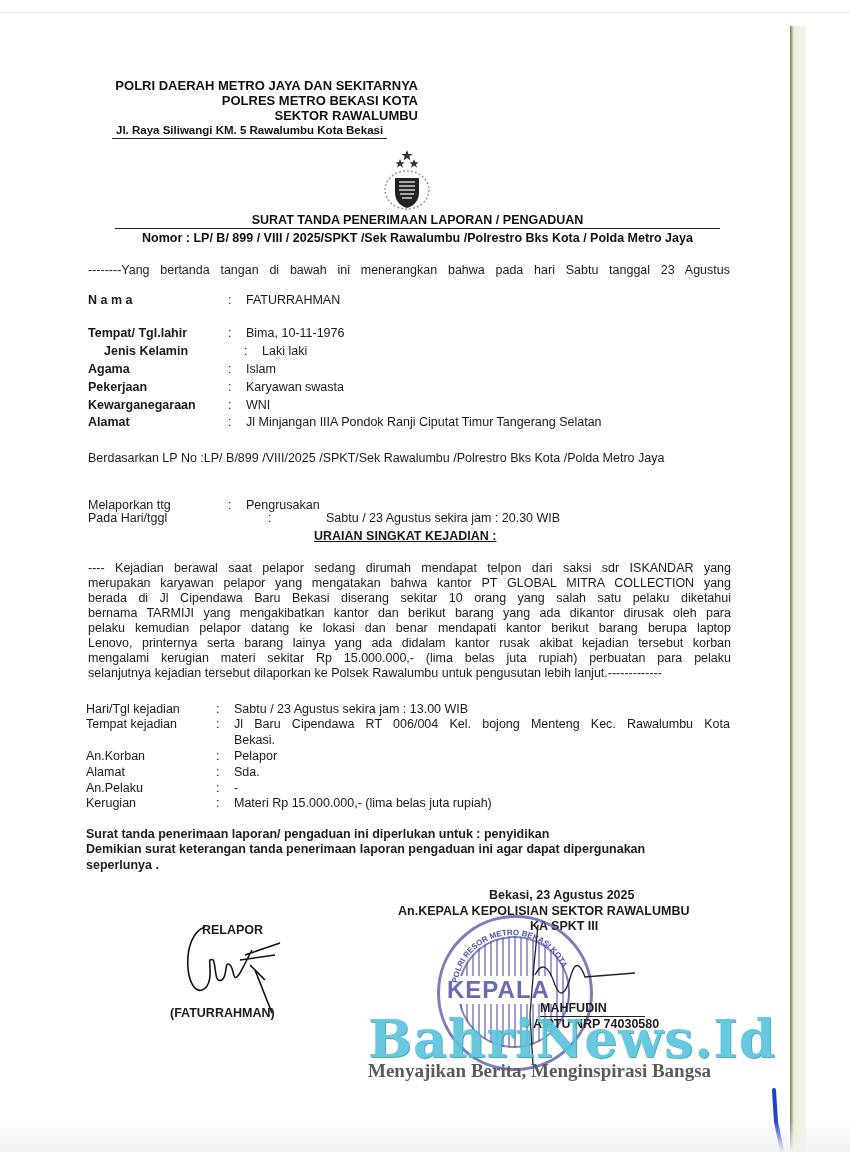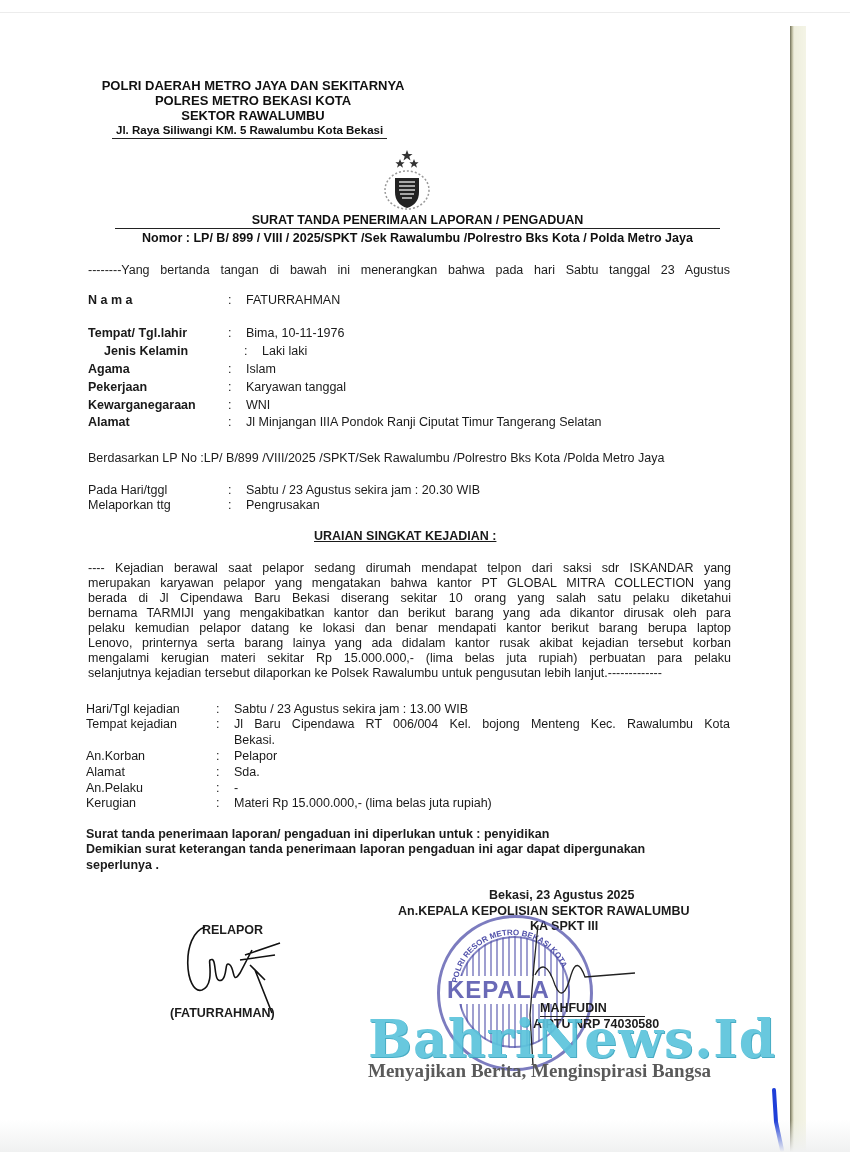--- a/index.html
+++ b/index.html
@@ -14,21 +14,21 @@
     position:absolute; left:790px; top:26px; width:16px; height:1126px;
     background:linear-gradient(90deg,#6f6f5a 0,#b9b79a 2px,#eeeedd 4px,#f4f4e6 100%);
   }
   .bottom-shade {
     position:absolute; left:0; top:1120px; width:850px; height:32px;
     background:linear-gradient(180deg,rgba(255,255,255,0),#f0f1f1);
   }
   .page { position:absolute; left:0; top:0; width:790px; height:1152px; }
 
   .abs { position:absolute; }
-  .hdr { font-weight:bold; font-size:13px; line-height:15px; text-align:center; color:#111; }
+  .hdr { font-weight:bold; font-size:13px; line-height:15px; text-align:right; color:#111; }
   .hdr-addr { font-weight:bold; font-size:11.5px; line-height:14px; color:#111; border-bottom:1.5px solid #222; padding:0 4px 1px 4px; }
 
   .title { font-weight:bold; font-size:12.5px; color:#111; }
   .title-underline { border-bottom:1.5px solid #222; }
 
   .body-text { font-size:12.5px; line-height:16px; color:#1c1c1c; }
   .justify { text-align:justify; text-align-last:justify; }
 
   .row { position:absolute; display:flex; font-size:12.5px; line-height:16px; }
   .row .lbl { width:140px; }
@@ -114,36 +114,36 @@
       <span class="val">Laki laki</span>
   </div>
   <div class="row" style="left:88px; top:361px;">
     <span class="lbl bold">Agama</span>
       <span class="colon">:</span>
       <span class="val">Islam</span>
   </div>
   <div class="row" style="left:88px; top:379px;">
     <span class="lbl bold">Pekerjaan</span>
       <span class="colon">:</span>
-      <span class="val">Karyawan tanggal</span>
+      <span class="val">Karyawan swasta</span>
   </div>
   <div class="row" style="left:88px; top:397px;">
     <span class="lbl bold">Kewarganegaraan</span>
       <span class="colon">:</span>
       <span class="val">WNI</span>
   </div>
   <div class="row" style="left:88px; top:414px;">
     <span class="lbl bold">Alamat</span>
       <span class="colon">:</span>
       <span class="val">Jl Minjangan IIIA Pondok Ranji Ciputat Timur Tangerang Selatan</span>
   </div>
 
   <div class="abs body-text" style="left:88px; top:450px; width:650px;">Berdasarkan LP No :LP/ B/899 /VIII/2025 /SPKT/Sek Rawalumbu /Polrestro Bks Kota /Polda Metro Jaya</div>
 
-  <div class="row" style="left:88px; top:482px;">
+  <div class="row" style="left:88px; top:510px;gap:40px;">
     <span class="lbl">Pada Hari/tggl</span>
       <span class="colon">:</span>
       <span class="val">Sabtu /  23 Agustus  sekira jam : 20.30 WIB</span>
   </div>
   <div class="row" style="left:88px; top:497px;">
     <span class="lbl">Melaporkan ttg</span>
       <span class="colon">:</span>
       <span class="val">Pengrusakan</span>
   </div>
 

